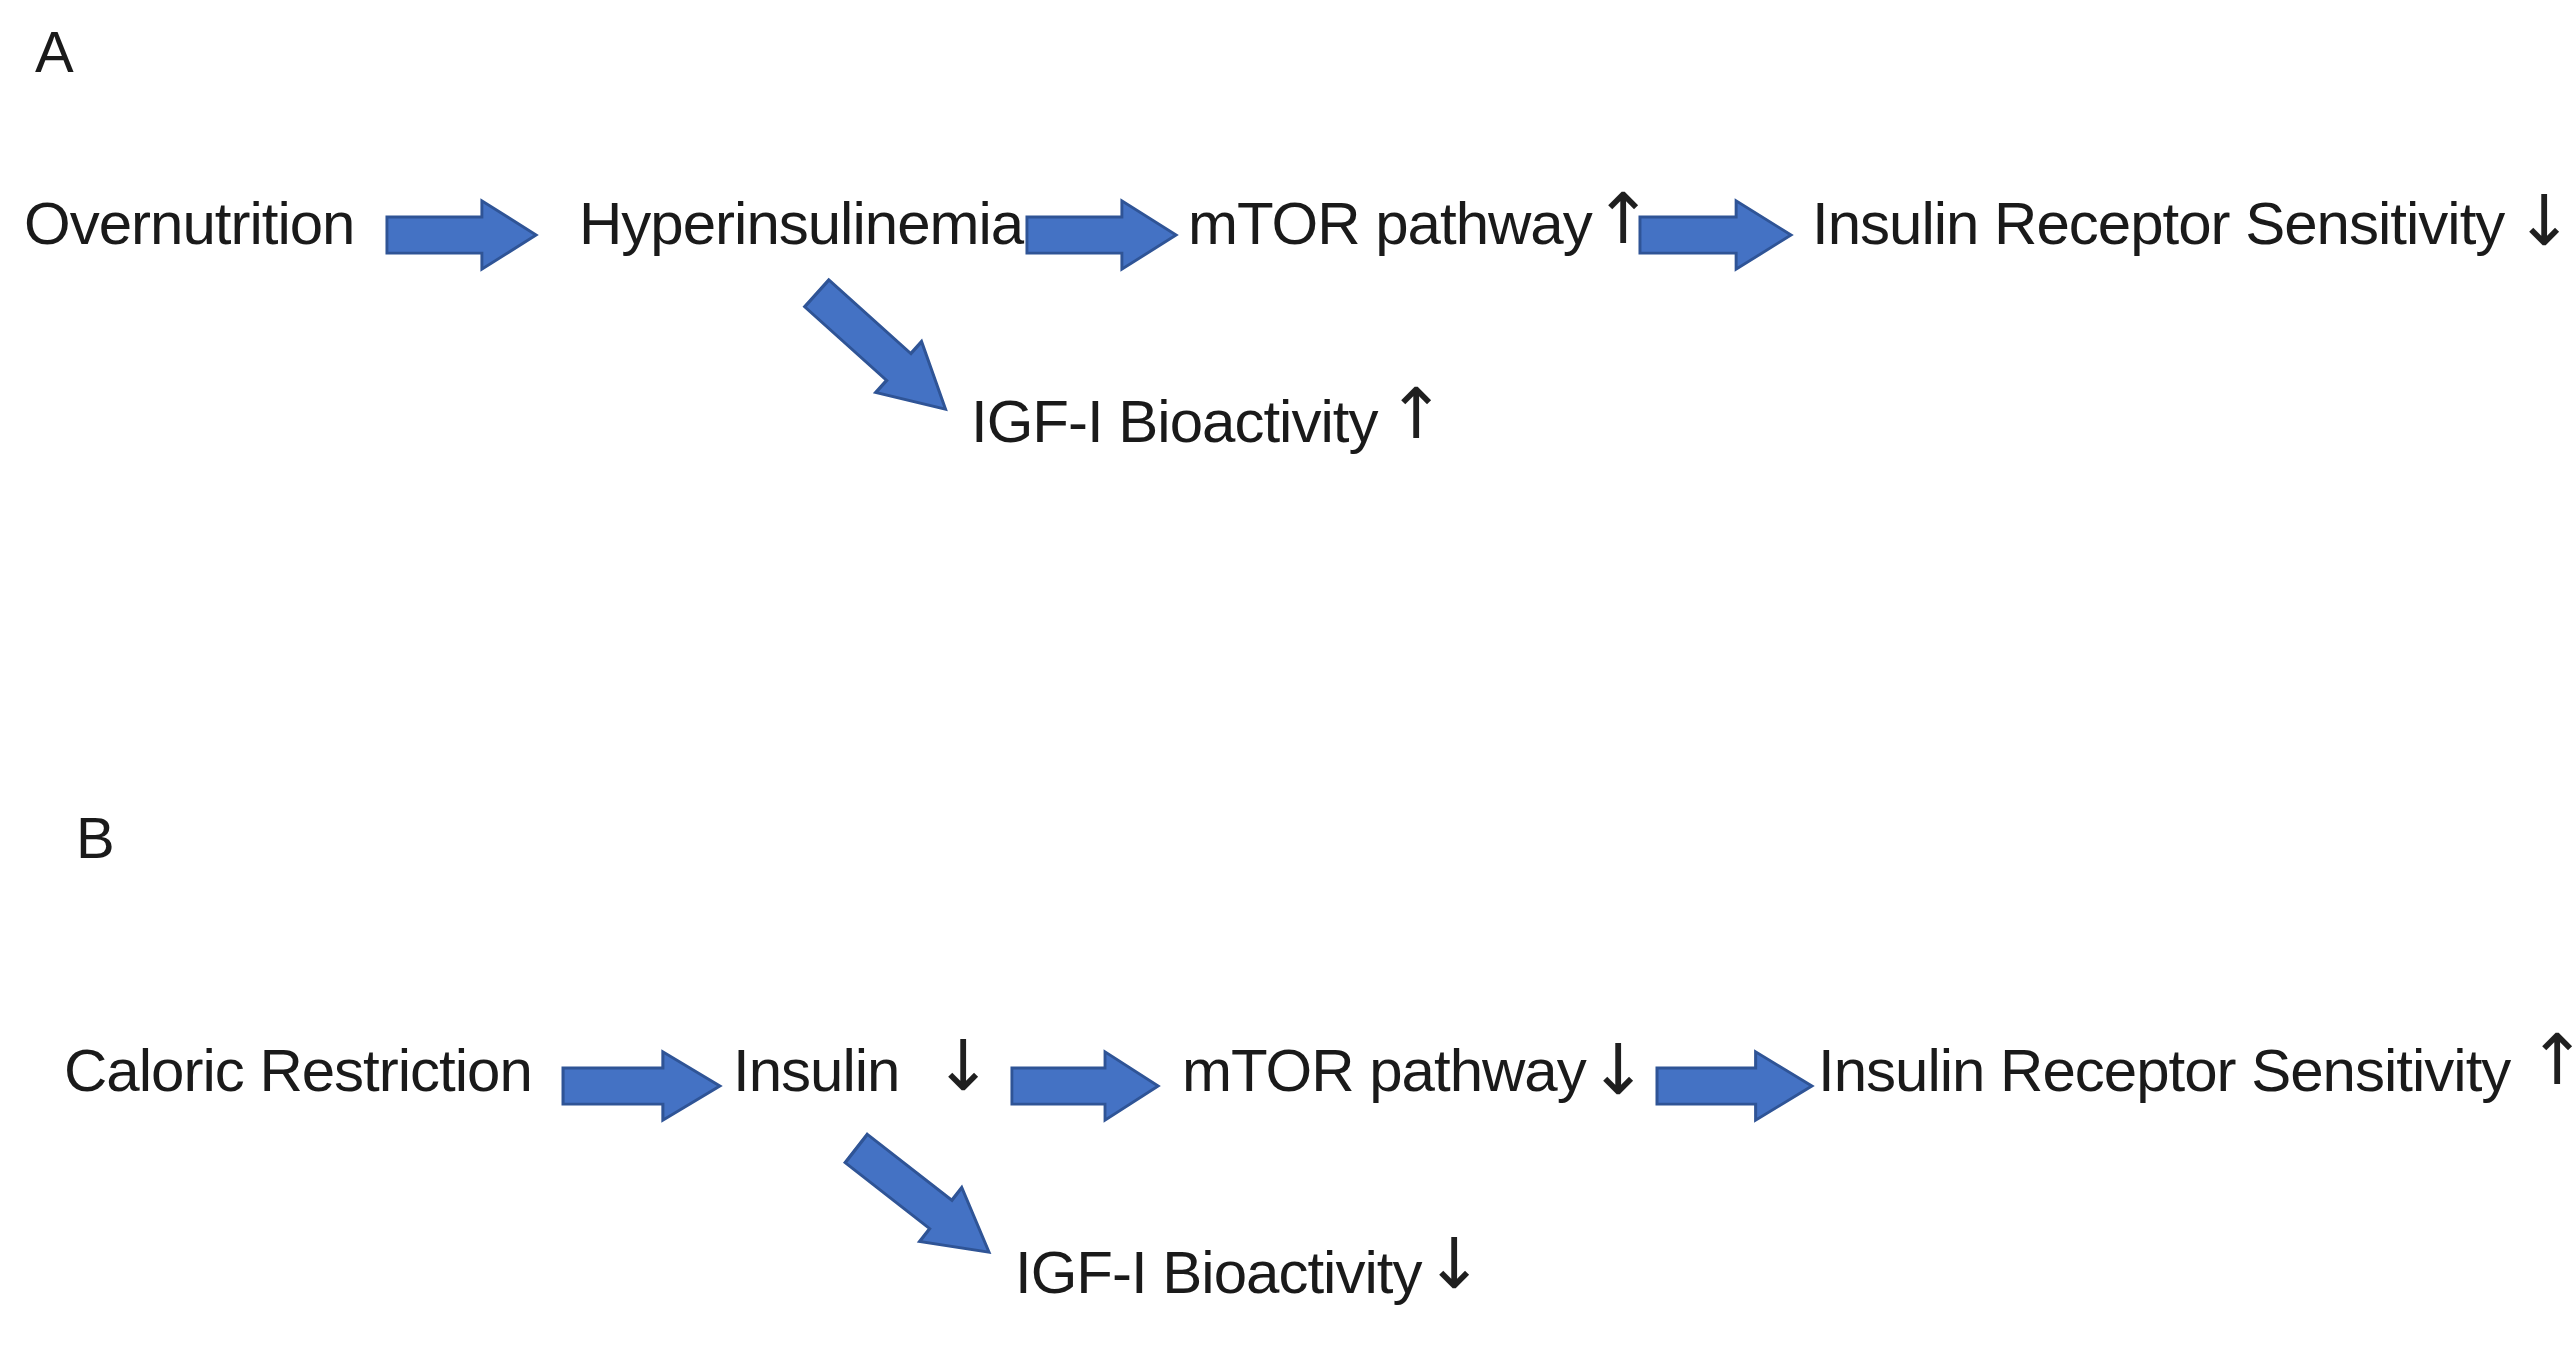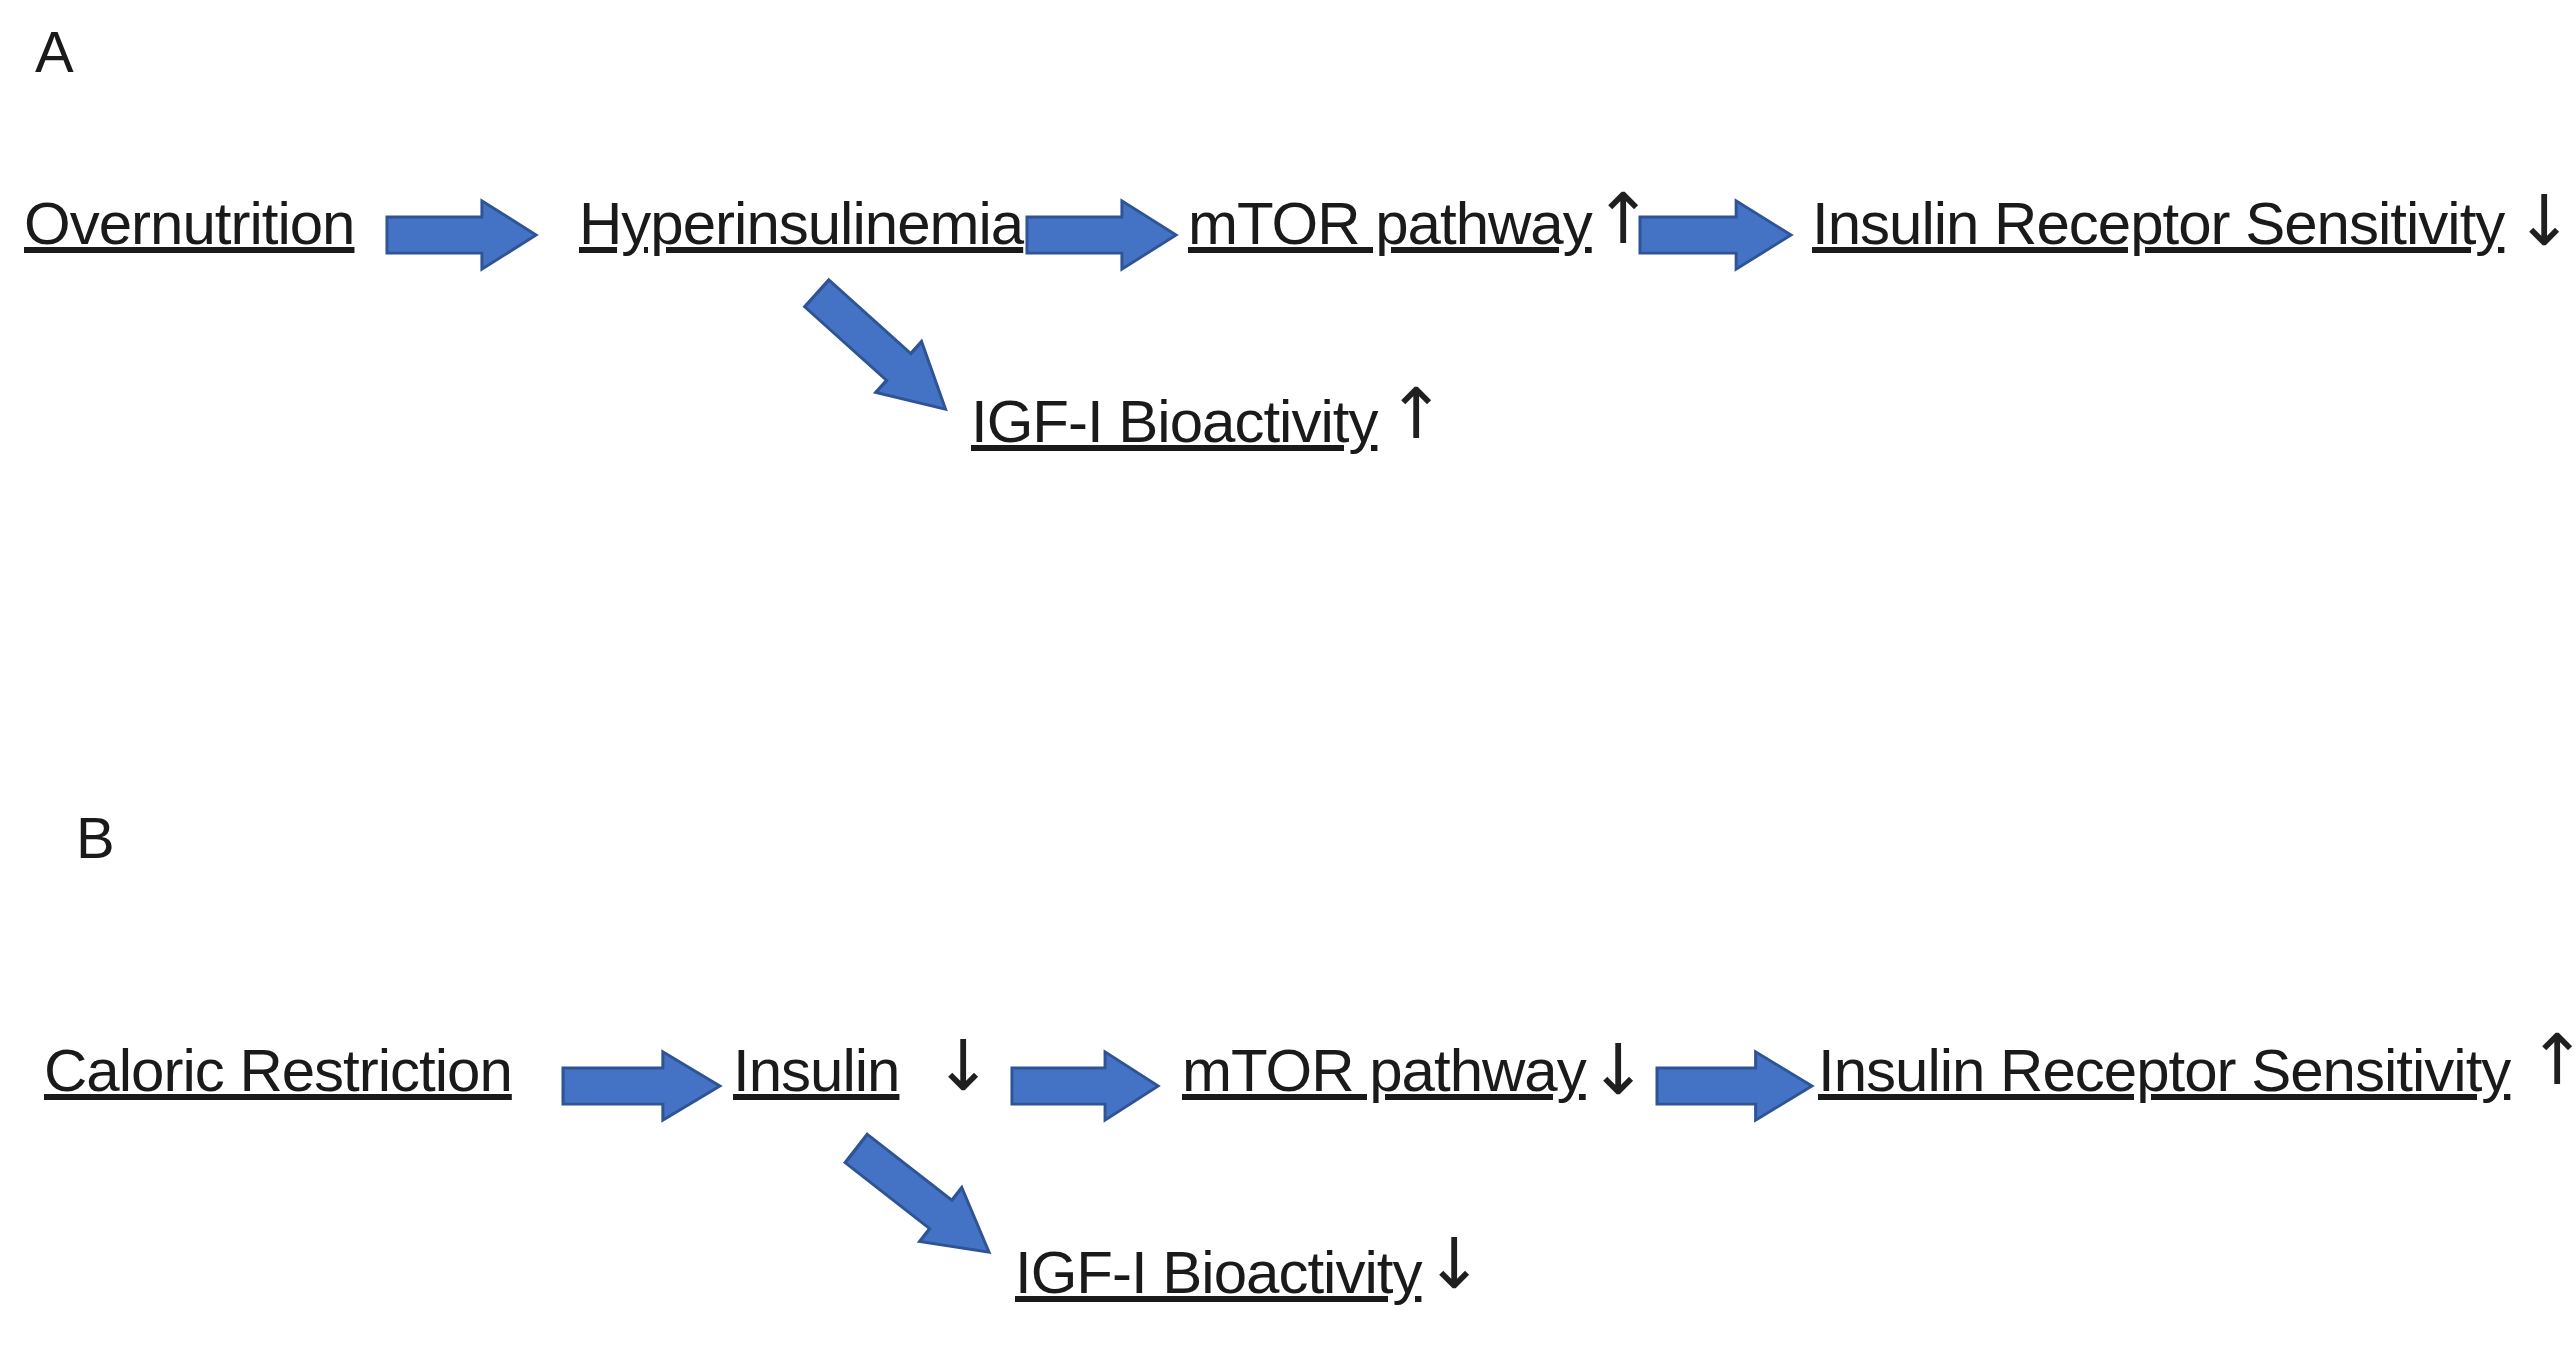--- a/index.html
+++ b/index.html
@@ -21,21 +21,20 @@
     font-size: 58px;
     line-height: 1;
     letter-spacing: 0;
   }
   .txt {
     position: absolute;
     font-size: 60px;
     line-height: 1;
     letter-spacing: -1px;
     white-space: nowrap;
-    text-decoration: underline;
   }
   .glyph {
     position: absolute;
     font-size: 70px;
     line-height: 1;
     letter-spacing: 0;
     font-family: "DejaVu Sans", sans-serif;
     font-weight: 400;
     color: #1f1f1f;
     white-space: nowrap;
@@ -58,21 +57,21 @@
   #a-mtor-trend   { left: 1594px; top: 184px; }
   #a-arrow-3      { left: 1638px; top: 197px; width: 157px; height: 76px; }
   #a-irs          { left: 1812px; top: 194px; }
   #a-irs-trend    { left: 2515px; top: 186px; }
   #a-arrow-diag   { left: 792px;  top: 314px; width: 180px; height: 76px;
                     transform: rotate(42deg); }
   #a-igf          { left: 971px; top: 392px; }
   #a-igf-trend    { left: 1387px; top: 379px; }
   
   #label-b        { left: 76px;   top: 809px; }
-  #b-caloric      { left: 44px;   top: 1041px; text-align: center; }
+  #b-caloric      { left: 64px;   top: 1041px; text-align: center; }
   #b-arrow-1      { left: 561px;  top: 1048px; width: 163px; height: 76px; }
   #b-insulin      { left: 733px;  top: 1041px; }
   #b-insulin-trend{ left: 934px;  top: 1031px; }
   #b-arrow-2      { left: 1010px; top: 1048px; width: 152px; height: 76px; }
   #b-mtor         { left: 1182px; top: 1041px; }
   #b-mtor-trend   { left: 1589px; top: 1035px; }
   #b-arrow-3      { left: 1655px; top: 1048px; width: 161px; height: 76px; }
   #b-irs          { left: 1818px; top: 1041px; }
   #b-irs-trend    { left: 2528px; top: 1025px; }
   #b-arrow-diag   { left: 836px;  top: 1163px; width: 175px; height: 76px;

